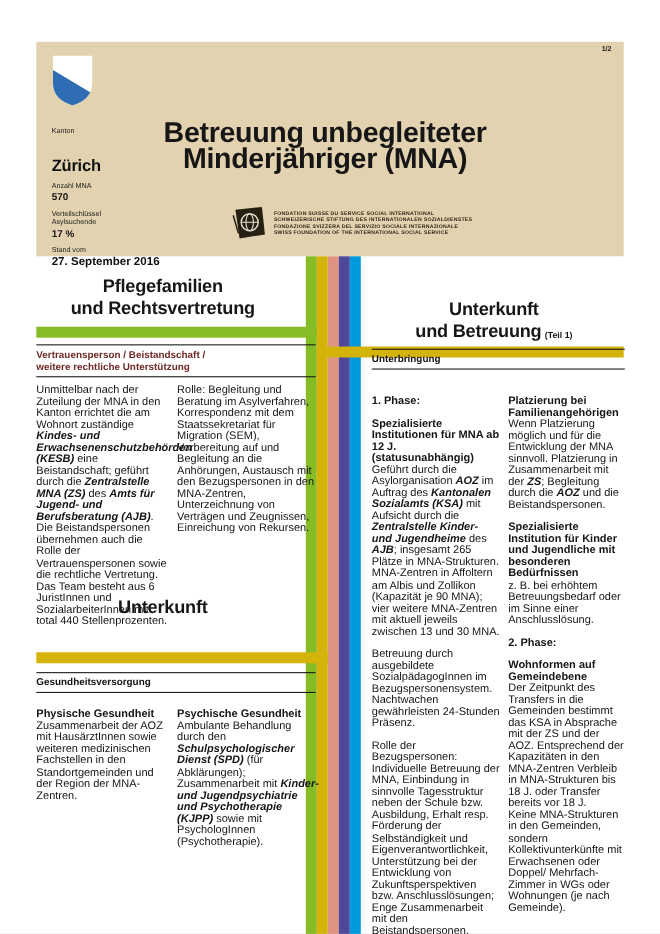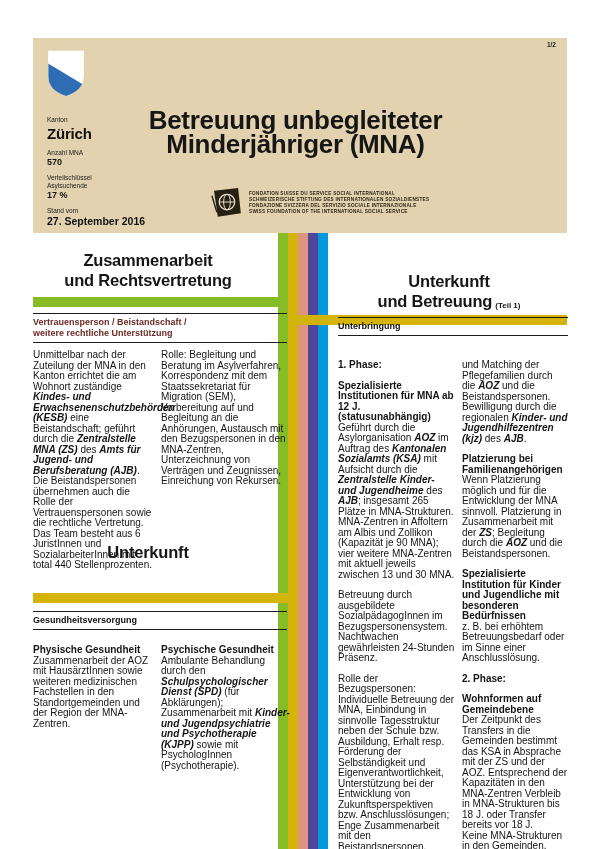--- a/index.html
+++ b/index.html
@@ -18,21 +18,21 @@
     position: absolute; left: 33px; top: 38px;
     width: 534px; height: 195px;
   }
   .pagenum {
     position: absolute; top: 3px; right: 11px;
     font-size: 6.5px; font-weight: bold; color:#222;
   }
   .crest { position: absolute; left: 14px; top: 11px; width: 38px; height: 49px; }
   .canton-block { position: absolute; left: 14px; top: 78px; width: 130px; }
   .lbl  { font-size: 6.5px; line-height: 7.5px; color:#1a1a1a; white-space: pre-line; }
-  .canton-name { font-size: 15px; font-weight: bold; line-height: 17px; margin: 1px 0 7px; letter-spacing:-0.2px; }
+  .canton-name { font-size: 15px; font-weight: bold; line-height: 17px; margin: 18px 0 7px; letter-spacing:-0.2px; }
   .stat-val { font-size: 9px; font-weight: bold; line-height: 11px; margin: 1px 0 6px; }
   .stat-val.big { font-size: 10.5px; }
   .main-title {
     position: absolute; left: 90px; top: 71px; width: 345px;
     text-align: center; font-weight: bold;
     font-size: 26px; line-height: 23.5px; letter-spacing: -0.3px; color:#161616;
   }
   .ssi { position: absolute; left: 178px; top: 149px; display: flex; align-items: flex-start; }
   .ssi-icon { width: 31px; height: 31px; flex: 0 0 auto; }
   .ssi-lines { margin: 4px 0 0 7px; font-size: 4.7px; line-height: 5.9px;
@@ -123,21 +123,21 @@
   <div class="stripe" style="left: 288px; background-color: rgb(212, 180, 10);"></div>
   <div class="stripe" style="left: 298px; background-color: rgb(222, 148, 128);"></div>
   <div class="stripe" style="left: 308px; background-color: rgb(79, 71, 153);"></div>
   <div class="stripe" style="left: 318px; background-color: rgb(0, 153, 219);"></div>
 
   <div class="bar" style="left: 33px; top: 297px; width: 255px; background-color: rgb(134, 188, 37);"></div>
   <div class="bar" style="left: 288px; top: 315px; width: 279px; background-color: rgb(212, 180, 10);"></div>
   <div class="bar" style="left: 33px; top: 593px; width: 265px; background-color: rgb(212, 180, 10);"></div>
 
   <div class="sec-title" style="left:33px;top:251px;width:230px">
-    <div>Zusammenarbeit</div>
+    <div>Pflegefamilien</div>
     <div>und Rechtsvertretung</div>
   </div>
 
   <div class="box-head red" style="left:33px;top:313px;width:254px">Vertrauensperson / Beistandschaft /
 weitere rechtliche Unterstützung</div>
 
   <div class="col" style="left:33px;top:350px;width:121px">
       <p>Unmittelbar nach der Zuteilung der MNA in den Kanton errichtet die am Wohnort zuständige <i>Kindes- und Erwachsenenschutzbehörden (KESB)</i> eine Beistandschaft; geführt durch die <i>Zentralstelle MNA (ZS)</i> des <i>Amts für Jugend- und Berufsberatung (AJB)</i>. Die Beistandspersonen übernehmen auch die Rolle der Vertrauenspersonen sowie die rechtliche Vertretung. Das Team besteht aus 6 JuristInnen und SozialarbeiterInnen mit total 440 Stellenprozenten.</p>
     </div>
   <div class="col" style="left:161px;top:350px;width:127px">
@@ -165,20 +165,19 @@
   <div class="box-head" style="left:338px;top:317px;width:230px">Unterbringung</div>
 
   <div class="col" style="left:338px;top:360px;width:117px">
       <p><b>1. Phase:</b></p>
       <p><b>Spezialisierte Institutionen für MNA ab 12 J. (statusunabhängig)</b><br>Geführt durch die Asylorganisation <i>AOZ</i> im Auftrag des <i>Kantonalen Sozialamts (KSA)</i> mit Aufsicht durch die <i>Zentralstelle Kinder- und Jugendheime</i> des <i>AJB</i>; insgesamt 265 Plätze in MNA-Strukturen. MNA-Zentren in Affoltern am Albis und Zollikon (Kapazität je 90 MNA); vier weitere MNA-Zentren mit aktuell jeweils zwischen 13 und 30 MNA.</p>
       <p>Betreuung durch ausgebildete SozialpädagogInnen im Bezugspersonensystem. Nachtwachen gewährleisten 24-Stunden Präsenz.</p>
       <p>Rolle der Bezugspersonen: Individuelle Betreuung der MNA, Einbindung in sinnvolle Tagesstruktur neben der Schule bzw. Ausbildung, Erhalt resp. Förderung der Selbständigkeit und Eigenverantwortlichkeit, Unterstützung bei der Entwicklung von Zukunftsperspektiven bzw. Anschlusslösungen; Enge Zusammenarbeit mit den Beistandspersonen.</p>
       <p><b>Pflegefamilien für MNA unter 12 J.</b><br>Platzierung in Zusammenarbeit mit der <i>ZS</i>; Begleitung</p>
     </div>
   <div class="col" style="left:462px;top:360px;width:106px">
-      <p>und Matching der Pflegefamilien durch die <i>AOZ</i> und die Beistandspersonen. Bewilligung durch die regionalen <i>Kinder- und Jugendhilfezentren (kjz)</i> des <i>AJB</i>.</p>
       <p><b>Platzierung bei Familienangehörigen</b><br>Wenn Platzierung möglich und für die Entwicklung der MNA sinnvoll. Platzierung in Zusammenarbeit mit der <i>ZS</i>; Begleitung durch die <i>AOZ</i> und die Beistandspersonen.</p>
       <p><b>Spezialisierte Institution für Kinder und Jugendliche mit besonderen Bedürfnissen</b><br>z. B. bei erhöhtem Betreuungsbedarf oder im Sinne einer Anschlusslösung.</p>
       <p><b>2. Phase:</b></p>
       <p><b>Wohnformen auf Gemeindebene</b><br>Der Zeitpunkt des Transfers in die Gemeinden bestimmt das KSA in Absprache mit der ZS und der AOZ. Entsprechend der Kapazitäten in den MNA-Zentren Verbleib in MNA-Strukturen bis 18 J. oder Transfer bereits vor 18 J.<br>Keine MNA-Strukturen in den Gemeinden, sondern Kollektivunterkünfte mit Erwachsenen oder Doppel/ Mehrfach-Zimmer in WGs oder Wohnungen (je nach Gemeinde).</p>
     </div>
 
 </div>
 
 </body></html>

